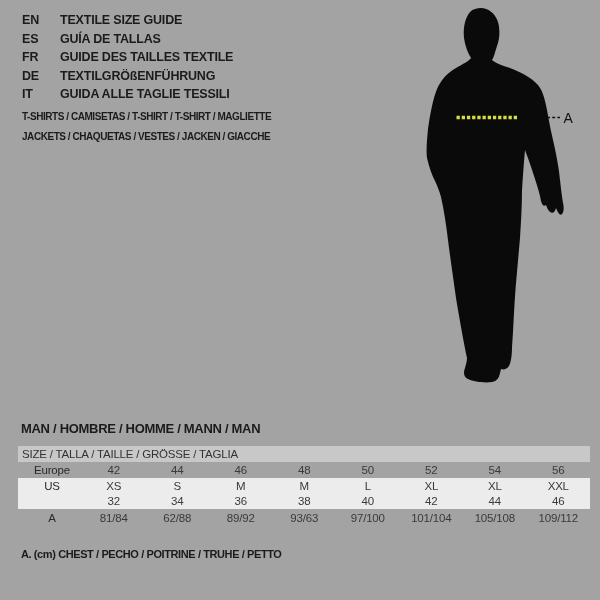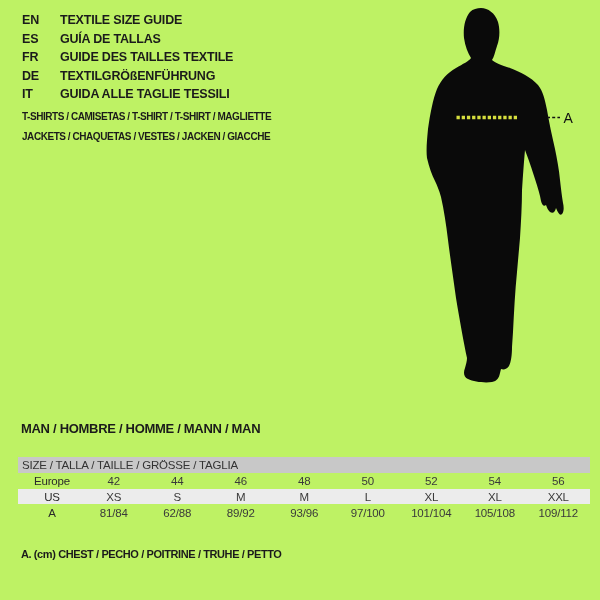--- a/index.html
+++ b/index.html
@@ -6,21 +6,21 @@
     --silhouette:#0a0a0a;
     --measure-dash:#d6de3e;
     --table-header-bg:#c8c8c8;
     --table-shaded-bg:#ececec;
     --text:#1b1b1b;
   }
   *{box-sizing:border-box;margin:0;padding:0}
   html,body{width:600px;height:600px;background:#fff;overflow:hidden}
   body{font-family:"Liberation Sans",sans-serif;color:var(--text);position:relative}
 
-  .page{position:absolute;inset:0;background:#bef264}
+  .page{position:absolute;inset:0;background:#a3a3a3}
 
   
   .lang-block{position:absolute;left:22px;top:11px}
   .lang-row{display:flex;height:18.5px;align-items:center;font-weight:bold;
             font-size:12.5px;letter-spacing:-0.2px;white-space:nowrap}
   .lang-code{width:38px;flex:0 0 38px}
 
   
   .cat-block{position:absolute;left:22px;top:107px;font-weight:bold;font-size:10px;
              letter-spacing:-0.45px;line-height:19.5px;white-space:nowrap}
@@ -30,21 +30,21 @@
   .sil{fill:var(--silhouette)}
   .chest-line{stroke:var(--measure-dash);stroke-width:3.4;stroke-dasharray:3.3 1.9}
   .pointer-line{stroke:#111;stroke-width:1.7;stroke-dasharray:3 2.2}
   .measure-letter{font-family:"Liberation Sans",sans-serif;font-size:14px;fill:#111;letter-spacing:-0.3px}
 
   
   .section-title{position:absolute;left:21px;top:421px;font-weight:bold;font-size:13px;
                  letter-spacing:-0.3px;white-space:nowrap}
 
   
-  .size-table{position:absolute;left:18px;top:457px;width:572px;border-collapse:collapse;
+  .size-table{position:absolute;left:18px;top:446px;width:572px;border-collapse:collapse;
               table-layout:fixed;font-size:11.5px;color:#3a3a3a}
   .size-table td{padding:0;text-align:center;height:16px;vertical-align:middle;
                  letter-spacing:-0.2px;white-space:nowrap;overflow:hidden}
   .size-table tr.hdr td{background:var(--table-header-bg);text-align:left;padding-left:4px;
                         color:#333;height:16px}
   .size-table td.lbl{text-align:center;padding-left:4px;color:#2a2a2a}
   .size-table tr.shaded td{background:var(--table-shaded-bg)}
   .size-table tr.row-us td{height:15px}
   .size-table tr.row-a td{height:18px}
 
@@ -162,26 +162,37 @@
         <td class="lbl">US</td>
         <td>XS</td>
         <td>S</td>
         <td>M</td>
         <td>M</td>
         <td>L</td>
         <td>XL</td>
         <td>XL</td>
         <td>XXL</td>
       </tr>
+      <tr class="shaded row-usnum">
+        <td class="lbl"></td>
+        <td>32</td>
+        <td>34</td>
+        <td>36</td>
+        <td>38</td>
+        <td>40</td>
+        <td>42</td>
+        <td>44</td>
+        <td>46</td>
+      </tr>
       <tr class="row-a">
         <td class="lbl">A</td>
         <td>81/84</td>
         <td>62/88</td>
         <td>89/92</td>
-        <td>93/96</td>
+        <td>93/63</td>
         <td>97/100</td>
         <td>101/104</td>
         <td>105/108</td>
         <td>109/112</td>
       </tr>
     </tbody>
   </table>
 
   <div class="footnote">A. (cm) CHEST / PECHO / POITRINE / TRUHE / PETTO</div>
 

